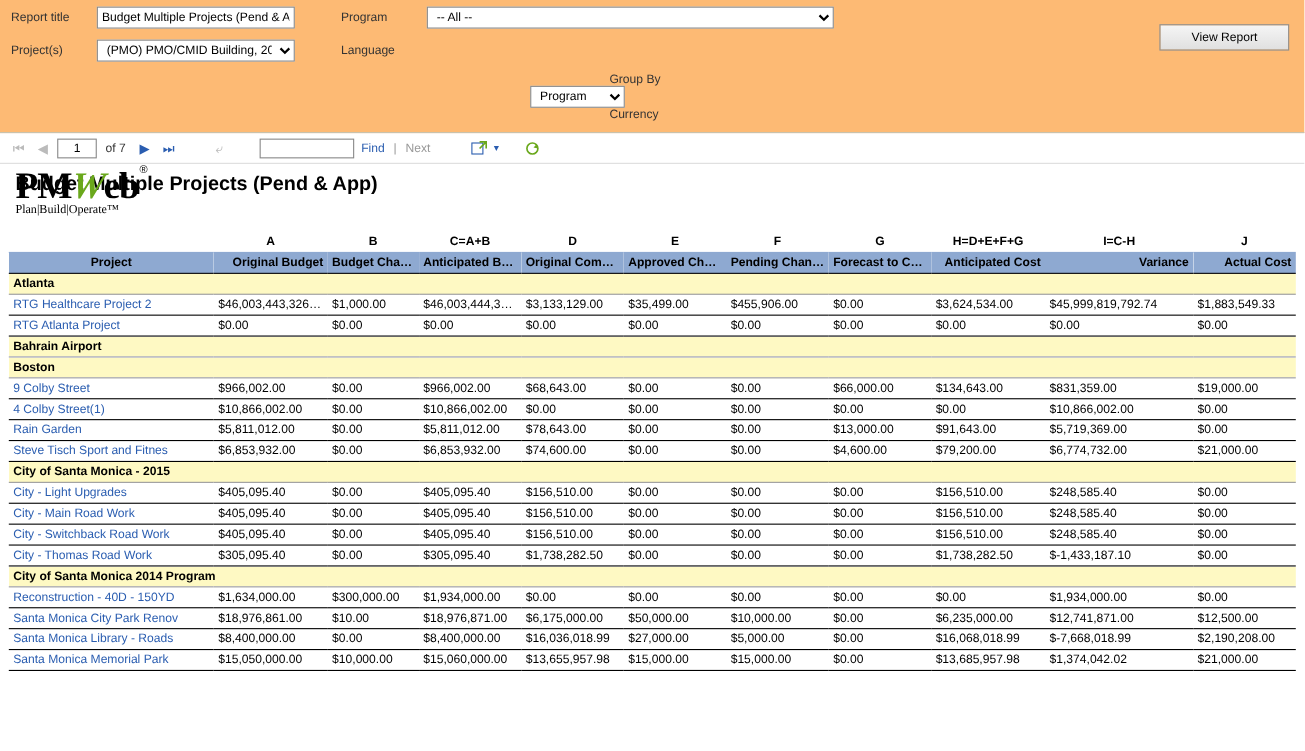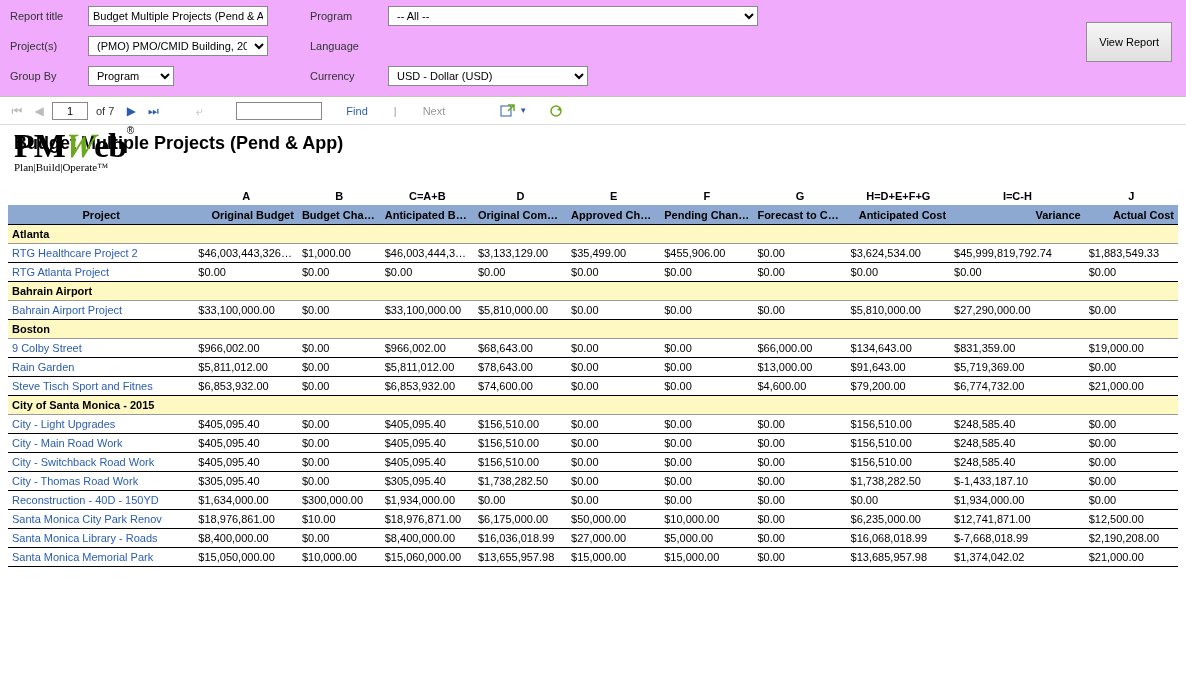--- a/index.html
+++ b/index.html
@@ -1,30 +1,30 @@
 <!DOCTYPE html>
 <html><head>
 <meta charset="utf-8">
 <style>
   * { box-sizing: border-box; }
   body { margin:0; font-family: Arial, Helvetica, sans-serif; font-size:11px; background:#fff; color:#000; width:1186px; }
-  .param-bar { background:#f0abfc; border-bottom:1px solid #c8c2ae; padding:6px 10px 8px 10px; position:relative; }
+  .param-bar { background:#fdba74; border-bottom:1px solid #c8c2ae; padding:6px 10px 8px 10px; position:relative; }
   .param-row { display:flex; align-items:center; margin-bottom:10px; }
   .param-label { width:78px; color:#333; }
   .param-ctrl { margin-right:42px; }
   .param-input, .param-select { background:#fff; border:1px solid #888; padding:2px 4px; height:20px; font-family:inherit; font-size:11px; }
   .w180 { width:180px; } .w370 { width:370px; } .w86 { width:86px; } .w200 { width:200px; }
-  .view-btn { position:absolute; right:14px; top:22px; background:linear-gradient(#f5f5f5,#e0e0e0); border:1px solid #8f8f8f; padding:3px 12px; height:40px; font-size:11px; cursor:pointer; }
+  .view-btn { position:absolute; right:14px; top:22px; background:linear-gradient(#f5f5f5,#e0e0e0); border:1px solid #8f8f8f; padding:3px 28px; height:24px; font-size:11px; cursor:pointer; }
   .toolbar { background:#fff; padding:4px 8px; display:flex; align-items:center; gap:4px; border-bottom:1px solid #ddd; height:28px; }
   .tbtn { width:18px; height:18px; display:inline-flex; align-items:center; justify-content:center; cursor:pointer; color:#2a5db0; font-size:12px; }
   .tbtn.dis { color:#bbb; cursor:default; }
   .page-input { width:36px; height:18px; border:1px solid #888; text-align:center; font-size:11px; padding:0 2px; }
   .of-text { color:#333; padding:0 4px; }
   .find-input { width:86px; height:18px; border:1px solid #888; font-size:11px; padding:0 3px; margin-left:24px;}
-  .tool-link { color:#2a5db0; cursor:pointer; margin:0 20px; }
+  .tool-link { color:#2a5db0; cursor:pointer; margin:0 2px; }
   .tool-sep { color:#999; margin:0 2px; }
   .report-header { padding:6px 14px 2px 14px; position:relative; height:62px; }
   .logo { position:absolute; left:14px; top:2px; }
   .logo-main { font-size:34px; font-weight:bold; font-family:"Times New Roman",serif; letter-spacing:-1px; }
   .logo-w { color:#6aa81c; font-style:italic; font-family:"Brush Script MT",cursive; position:relative; display:inline-block; transform:skewX(-8deg); }
   .logo-r { position:absolute; top:-2px; right:-8px; font-size:10px; }
   .tagline { font-size:11px; font-family:"Times New Roman",serif; margin-top:-4px; letter-spacing:0px;}
   .report-title { text-align:left; font-size:18px; font-weight:bold; padding-top:2px; }
   table.report { border-collapse:collapse; width:1170px; margin-left:8px; table-layout:fixed; }
   table.report td, table.report th { padding:3px 4px; overflow:hidden; white-space:nowrap; text-overflow:ellipsis; vertical-align:bottom;}
@@ -46,25 +46,24 @@
     <span class="param-label">Report title</span>
     <input class="param-input w180 param-ctrl" value="Budget Multiple Projects (Pend &amp; Ap" style="">
     <span class="param-label">Program</span>
     <select class="param-select w370 param-ctrl"><option>-- All --</option></select>
   </div>
   <div class="param-row">
     <span class="param-label">Project(s)</span>
     <select class="param-select w180 param-ctrl"><option>(PMO) PMO/CMID Building, 207 -</option></select>
     <span class="param-label">Language</span>
   </div>
-  <div class="param-row" style="margin-bottom:2px;">
+  <div class="param-row" style="margin-bottom:2px;flex-direction:column;">
     <span class="param-label">Group By</span>
     <select class="param-select w86 param-ctrl" style="margin-right:136px"><option>Program</option></select>
     <span class="param-label">Currency</span>
-    <select class="param-select w200 param-ctrl"><option>USD - Dollar (USD)</option></select>
   </div>
   <button class="view-btn">View Report</button>
 </div>
 
 <div class="toolbar">
   <span class="tbtn dis">⏮</span>
   <span class="tbtn dis">◀</span>
   <input class="page-input" value="1" style="">
   <span class="of-text">of 7</span>
   <span class="tbtn">▶</span>
@@ -168,50 +167,50 @@
         <td class="num">$0.00</td>
         <td class="num">$0.00</td>
         <td class="num">$0.00</td>
         <td class="num">$0.00</td>
         <td class="num">$0.00</td>
         <td class="num">$0.00</td>
       </tr>
       <tr class="group-row">
         <td colspan="11">Bahrain Airport</td>
       </tr>
-      <tr class="data-row">
-        <td><span class="proj-link">Bahrain Airport Project</span></td>
-        <td class="num">$33,100,000.00</td>
-        <td class="num">$0.00</td>
-        <td class="num">$33,100,000.00</td>
-        <td class="num">$5,810,000.00</td>
-        <td class="num">$0.00</td>
-        <td class="num">$0.00</td>
-        <td class="num">$0.00</td>
-        <td class="num">$5,810,000.00</td>
-        <td class="num">$27,290,000.00</td>
-        <td class="num">$0.00</td>
-      </tr>
       <tr class="group-row">
         <td colspan="11">Boston</td>
       </tr>
       <tr class="data-row">
         <td><span class="proj-link">9 Colby Street</span></td>
         <td class="num">$966,002.00</td>
         <td class="num">$0.00</td>
         <td class="num">$966,002.00</td>
         <td class="num">$68,643.00</td>
         <td class="num">$0.00</td>
         <td class="num">$0.00</td>
         <td class="num">$66,000.00</td>
         <td class="num">$134,643.00</td>
         <td class="num">$831,359.00</td>
         <td class="num">$19,000.00</td>
       </tr>
       <tr class="data-row">
+        <td><span class="proj-link">4 Colby Street(1)</span></td>
+        <td class="num">$10,866,002.00</td>
+        <td class="num">$0.00</td>
+        <td class="num">$10,866,002.00</td>
+        <td class="num">$0.00</td>
+        <td class="num">$0.00</td>
+        <td class="num">$0.00</td>
+        <td class="num">$0.00</td>
+        <td class="num">$0.00</td>
+        <td class="num">$10,866,002.00</td>
+        <td class="num">$0.00</td>
+      </tr>
+      <tr class="data-row">
         <td><span class="proj-link">Rain Garden</span></td>
         <td class="num">$5,811,012.00</td>
         <td class="num">$0.00</td>
         <td class="num">$5,811,012.00</td>
         <td class="num">$78,643.00</td>
         <td class="num">$0.00</td>
         <td class="num">$0.00</td>
         <td class="num">$13,000.00</td>
         <td class="num">$91,643.00</td>
         <td class="num">$5,719,369.00</td>
@@ -277,20 +276,23 @@
         <td class="num">$305,095.40</td>
         <td class="num">$0.00</td>
         <td class="num">$305,095.40</td>
         <td class="num">$1,738,282.50</td>
         <td class="num">$0.00</td>
         <td class="num">$0.00</td>
         <td class="num">$0.00</td>
         <td class="num">$1,738,282.50</td>
         <td class="num">$-1,433,187.10</td>
         <td class="num">$0.00</td>
+      </tr>
+      <tr class="group-row">
+        <td colspan="11">City of Santa Monica 2014 Program</td>
       </tr>
       <tr class="data-row">
         <td><span class="proj-link">Reconstruction - 40D - 150YD</span></td>
         <td class="num">$1,634,000.00</td>
         <td class="num">$300,000.00</td>
         <td class="num">$1,934,000.00</td>
         <td class="num">$0.00</td>
         <td class="num">$0.00</td>
         <td class="num">$0.00</td>
         <td class="num">$0.00</td>

